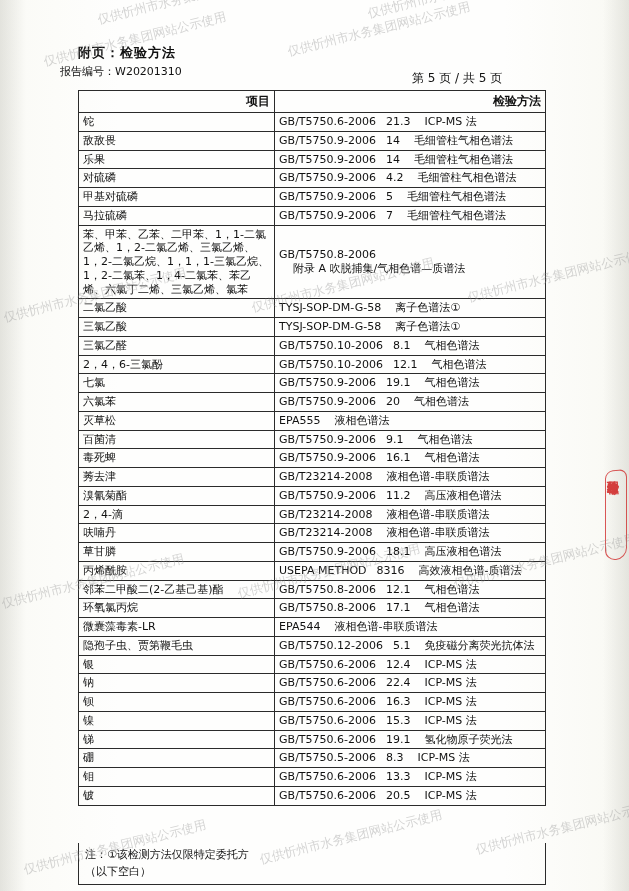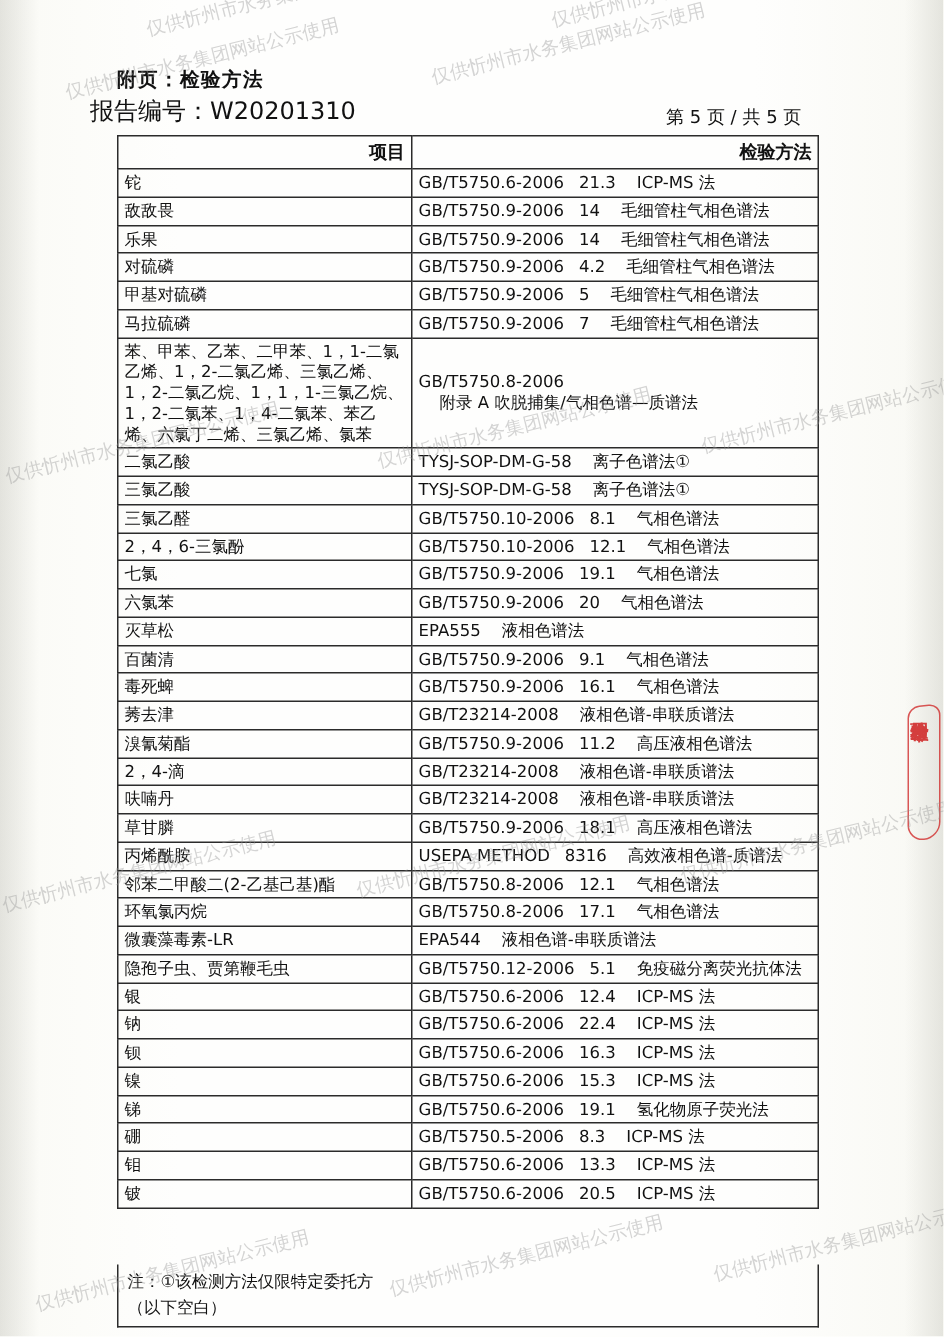--- a/index.html
+++ b/index.html
@@ -21,24 +21,24 @@
     background:
       linear-gradient(90deg, rgba(250,250,245,0.9), rgba(255,255,255,0.6) 20%, rgba(255,255,255,0.5) 80%, rgba(248,248,242,0.9));
     pointer-events:none;
   }
   .hdr-title{
     position:absolute;left:78px;top:44px;
     font-size:13px;font-weight:bold;letter-spacing:1px;text-align:center;
   }
   .hdr-report{
     position:absolute;left:60px;top:64px;
-    font-size:16px;
+    font-size:11px;
   }
   .hdr-page{
-    position:absolute;left:444px;top:70px;
+    position:absolute;left:412px;top:70px;
     font-size:12px;
   }
   table.main{
     position:absolute;left:78px;top:90px;
     width:468px;
     border-collapse:collapse;
     font-size:11px;
   }
   table.main td{
     border:1px solid #2b2b2b;

